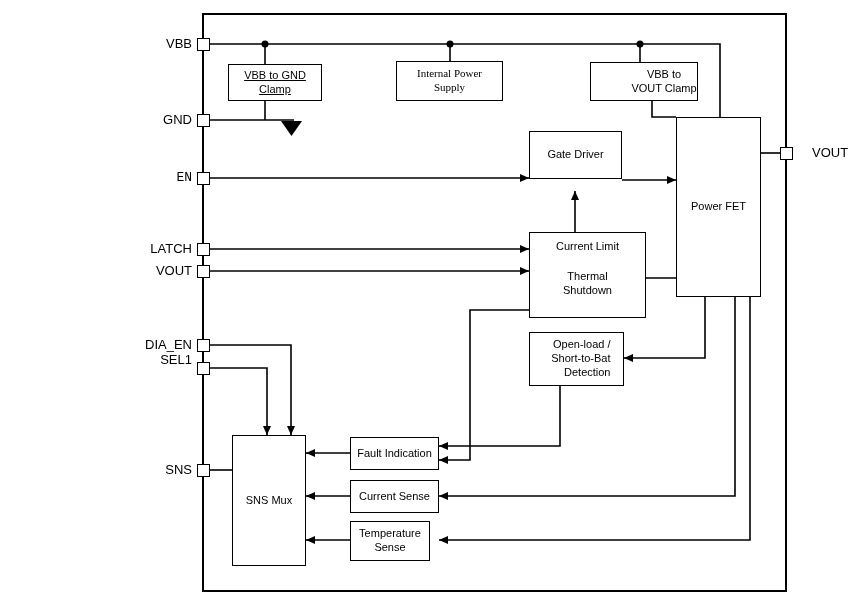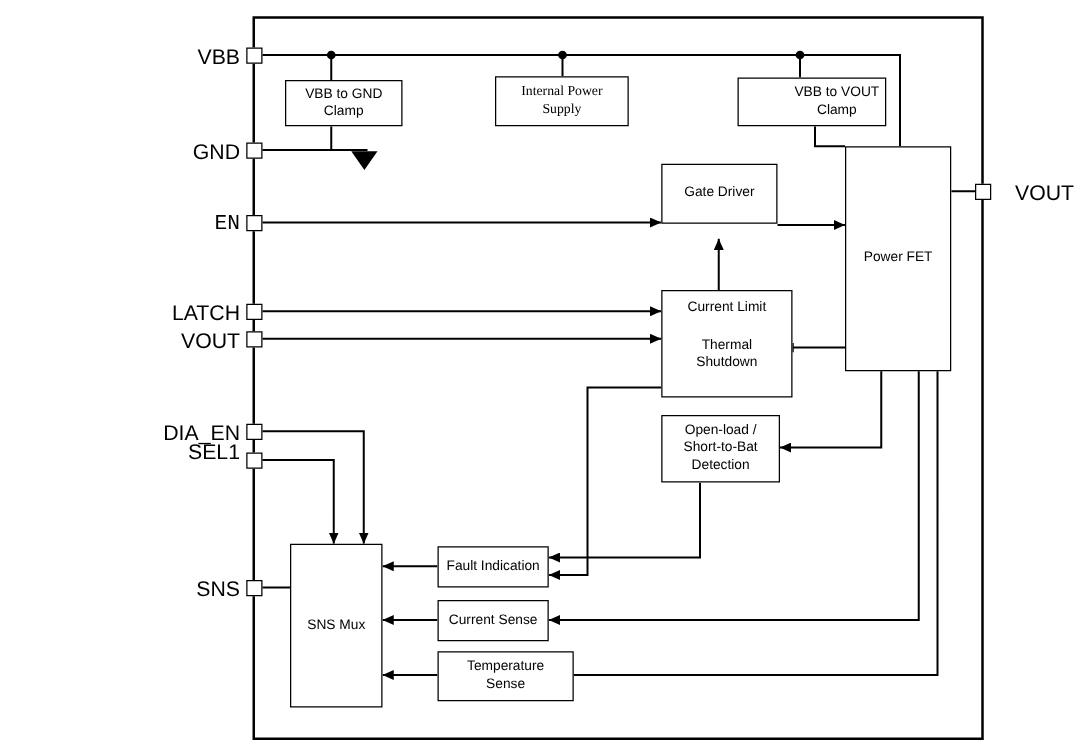--- a/index.html
+++ b/index.html
@@ -9,21 +9,21 @@
   .stage svg { position: absolute; left: 0; top: 0; }
   .block {
     position: absolute; background: #ffffff; border: 1.5px solid #000;
     display: flex; flex-direction: column; align-items: center; justify-content: center;
     text-align: center; font-size: 11px; line-height: 1.27; color: #000;
   }
   .block .bt { display: inline-block; }
   .block.cl { justify-content: flex-start; padding-top: 7px; }
   .block.cl .line2 { margin-top: 16px; }
   .pin { position: absolute; width: 13px; height: 13px; background: #ffffff; border: 1.6px solid #000; }
-  .pin-label { position: absolute; left: 118px; width: 74px; text-align: right; font-size: 17px; }
+  .pin-label { position: absolute; left: 118px; width: 74px; text-align: right; font-size: 13px; }
   .pin-label.right { left: 812px; width: 60px; text-align: left; }
 </style>
 </head>
 <body>
 
 <div class="stage">
 
   <svg width="866" height="603" viewBox="0 0 866 603">
     <defs>
       <marker id="arr" markerUnits="userSpaceOnUse" markerWidth="10" markerHeight="8" refX="9" refY="4" orient="auto">
@@ -71,58 +71,58 @@
 
     <g fill="#000">
       <circle cx="265" cy="44" r="3.5"></circle>
       <circle cx="450" cy="44" r="3.5"></circle>
       <circle cx="640" cy="44" r="3.5"></circle>
     </g>
 
     <polygon points="281,121 302,121 291.5,136" fill="#000"></polygon>
   </svg>
 
-  <div class="block" style="left:228px; top:64px; width:94px; height:37px;">
+  <div class="block" style="left:228px; top:64px; width:94px; height:37px;text-decoration:underline;">
     <span class="bt" style="max-width:66px;">VBB to GND Clamp</span>
   </div>
 
   <div class="block" style="left:396px; top:61px; width:107px; height:40px;">
     <span class="bt" style="max-width:84px;font-family:Liberation Serif, serif;">Internal Power Supply</span>
   </div>
 
-  <div class="block" style="left:590px; top:62px; width:119px; height:39px;padding-left:40px;">
+  <div class="block" style="left:590px; top:62px; width:108px; height:39px;padding-left:40px;">
     <span class="bt" style="max-width:72px;">VBB to VOUT Clamp</span>
   </div>
 
   <div class="block" style="left:529px; top:131px; width:93px; height:48px;">
     <span class="bt">Gate Driver</span>
   </div>
 
   <div class="block" style="left:676px; top:117px; width:85px; height:180px;">
     <span class="bt">Power FET</span>
   </div>
 
-  <div class="block cl" style="left:529px; top:232px; width:105px; height:86px;">
+  <div class="block cl" style="left:529px; top:232px; width:117px; height:86px;">
     <span class="bt">Current Limit</span>
     <span class="bt line2" style="max-width:60px;">Thermal Shutdown</span>
   </div>
 
   <div class="block" style="left:529px; top:332px; width:95px; height:54px;">
-    <span class="bt" style="max-width:68px;">Open-load / Short-to-Bat Detection</span>
+    <span class="bt" style="max-width:68px;text-align:right;">Open-load / Short-to-Bat Detection</span>
   </div>
 
   <div class="block" style="left:350px; top:437px; width:89px; height:33px;">
     <span class="bt">Fault Indication</span>
   </div>
 
   <div class="block" style="left:350px; top:480px; width:89px; height:33px;">
     <span class="bt">Current Sense</span>
   </div>
 
-  <div class="block" style="left:350px; top:521px; width:109px; height:40px;">
+  <div class="block" style="left:350px; top:521px; width:80px; height:40px;">
     <span class="bt" style="max-width:72px;">Temperature Sense</span>
   </div>
 
   <div class="block" style="left:232px; top:435px; width:74px; height:131px;">
     <span class="bt">SNS Mux</span>
   </div>
 
   <div class="pin" style="left:197px; top:38px;"></div>
   <div class="pin" style="left:197px; top:114px;"></div>
   <div class="pin" style="left:197px; top:172px;"></div>

